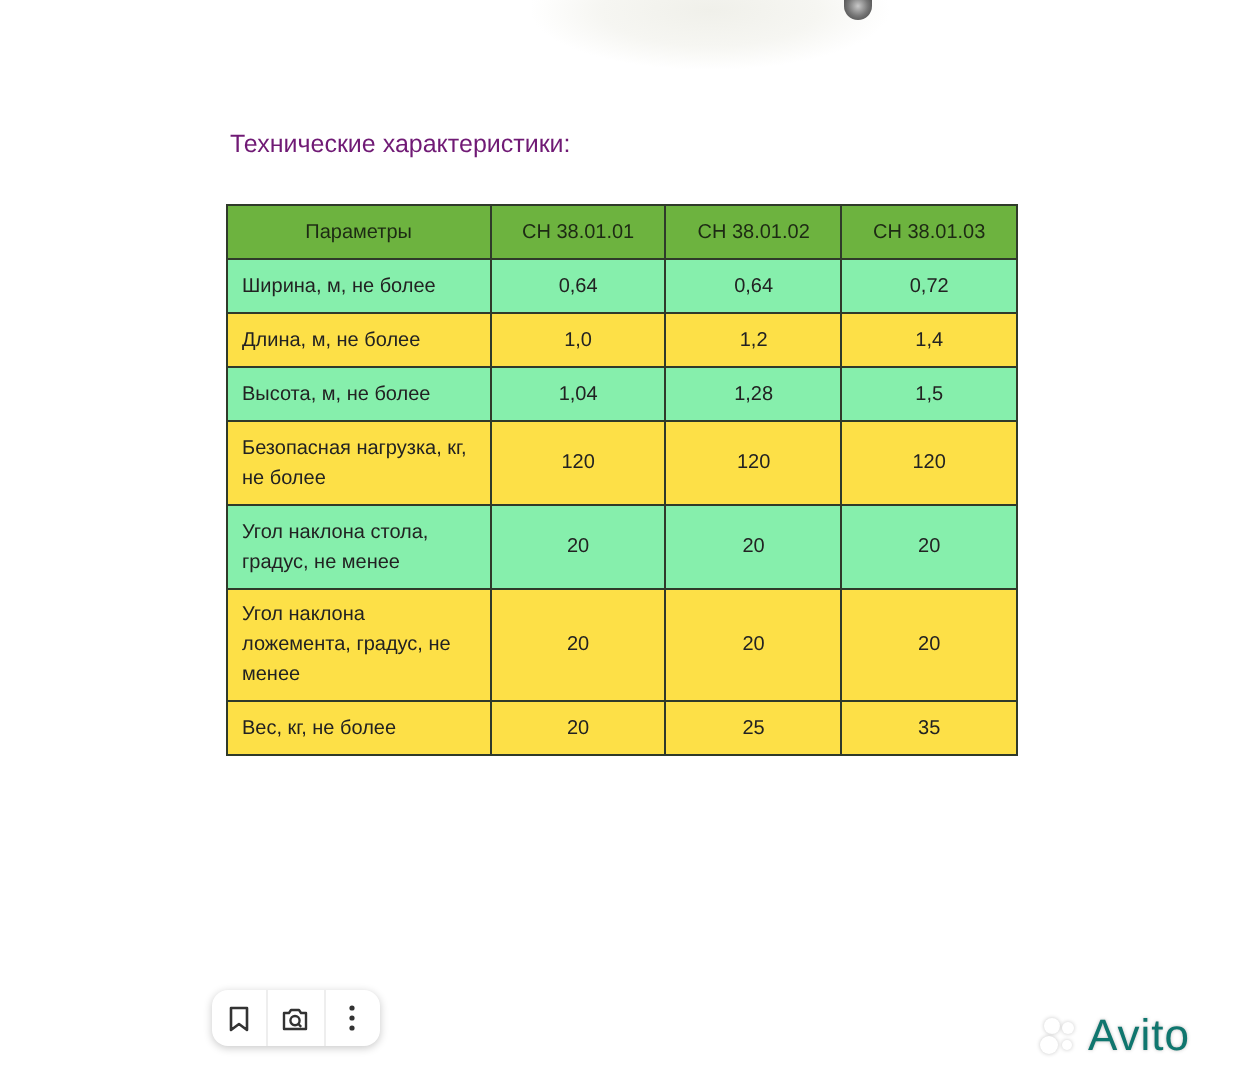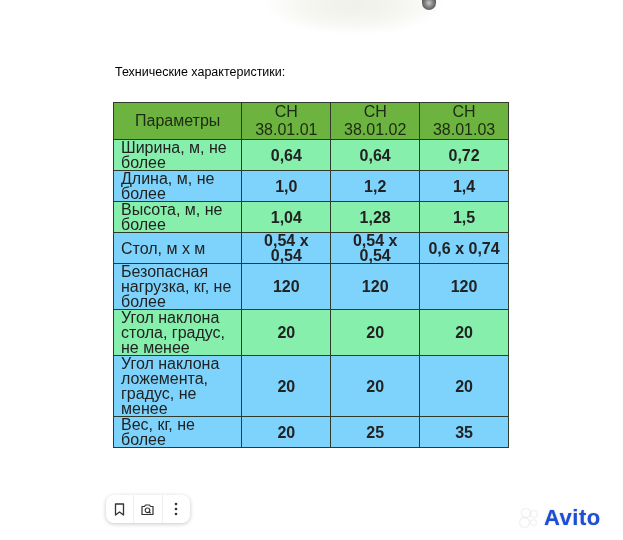--- a/index.html
+++ b/index.html
@@ -12,57 +12,57 @@
       position: absolute; left: 240px; top: 0; width: 210px; height: 42px;
       background: radial-gradient(ellipse 90px 30px at 115px 5px, #f0f0ea 0%, #f6f6f2 60%, #ffffff 100%);
     }
     .wheel {
       position: absolute; left: 422px; top: 0; width: 14px; height: 10px;
       border-radius: 0 0 8px 8px;
       background: radial-gradient(circle at 50% 30%, #c8c8c8 0%, #777 50%, #3c3c3c 100%);
     }
     .section-title {
       position: absolute; left: 115px; top: 65px;
-      color: #000000; font-size: 12.5px;
+      color: #701a75; font-size: 12.5px;
     }
     table.spec {
       position: absolute; left: 113px; top: 102px;
       border-collapse: collapse; width: 396px;
-      font-size: 16px; color: #222;
+      font-size: 10px; color: #222;
     }
     table.spec th, table.spec td {
       border: 1.5px solid #2f3a2a;
       padding: 0 7px;
     }
     table.spec th {
       background: #6db33f; font-weight: normal; height: 26px;
       text-align: center; color: #1d2a14;
     }
     table.spec td { height: 26px; line-height: 15px; }
-    table.spec td.val { text-align: center; font-weight: bold; }
-    table.spec tr.green td { background: #7dd3fc; }
+    table.spec td.val { text-align: center; }
+    table.spec tr.green td { background: #fde047; }
     table.spec tr.white td { background: #86efac; }
     table.spec tr.h2 td { height: 41px; }
     table.spec tr.h3 td { height: 55px; }
     .col-param { width: 141px; }
     .col-m { width: 86px; }
     .toolbar {
       position: absolute; left: 106px; top: 495px; width: 84px; height: 28px;
       background: #fff; border-radius: 8px;
       box-shadow: 0 1px 4px rgba(0,0,0,0.22);
       display: flex; align-items: center;
     }
     .tb-btn {
       flex: 1; height: 100%; display: flex; align-items: center; justify-content: center;
       border-right: 1px solid #eee; color: #333; font-size: 13px; cursor: pointer;
     }
     .tb-btn:last-child { border-right: none; }
     .watermark {
       position: absolute; left: 520px; top: 505px;
-      font-size: 22px; font-weight: bold; color: #1d4ed8;
+      font-size: 22px; font-weight: normal; color: #0f766e;
       text-shadow: 0 0 2px rgba(0,0,0,0.18), 0 0 1px rgba(0,0,0,0.15);
       letter-spacing: 0.5px; display: flex; align-items: center;
     }
     .wm-dots { display: inline-block; width: 22px; height: 20px; position: relative; margin-right: 2px; }
     .wm-dots span {
       position: absolute; border-radius: 50%; background: #fff;
       box-shadow: 0 0 2px rgba(0,0,0,0.22);
     }
   </style>
 </head>
@@ -93,26 +93,20 @@
       <td>Длина, м, не более</td>
       <td class="val">1,0</td>
       <td class="val">1,2</td>
       <td class="val">1,4</td>
     </tr>
     <tr class="white">
       <td>Высота, м, не более</td>
       <td class="val">1,04</td>
       <td class="val">1,28</td>
       <td class="val">1,5</td>
-    </tr>
-    <tr class="green">
-      <td>Стол, м х м</td>
-      <td class="val">0,54 х 0,54</td>
-      <td class="val">0,54 х 0,54</td>
-      <td class="val">0,6 х 0,74</td>
     </tr>
     <tr class="green h2">
       <td>Безопасная нагрузка, кг, не более</td>
       <td class="val">120</td>
       <td class="val">120</td>
       <td class="val">120</td>
     </tr>
     <tr class="white h2">
       <td>Угол наклона стола, градус, не менее</td>
       <td class="val">20</td>

